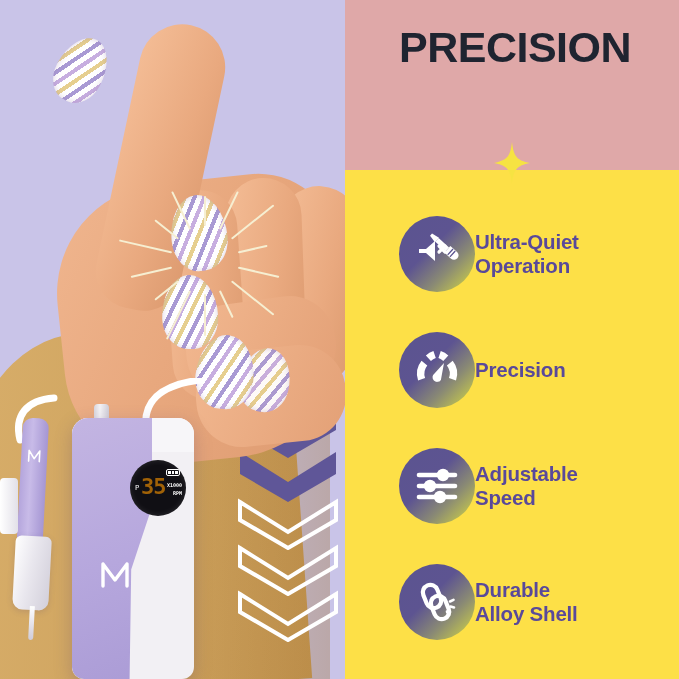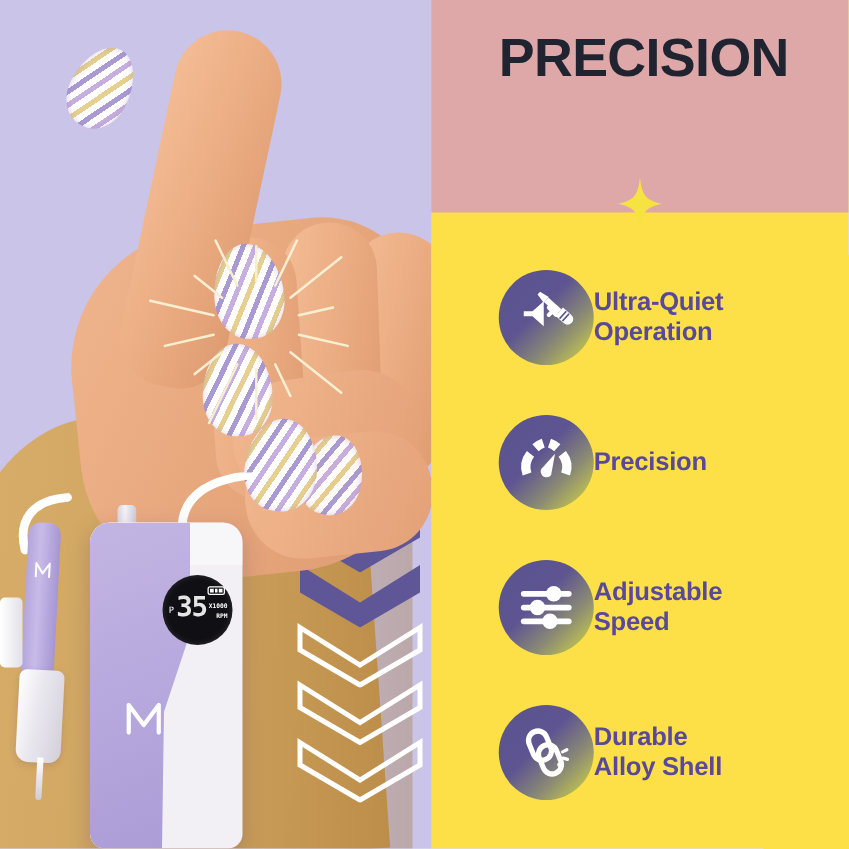--- a/index.html
+++ b/index.html
@@ -197,21 +197,21 @@
     border-radius: 50%;
     background: #100f14;
     box-shadow: inset 0 0 6px rgba(255,255,255,0.12);
   }
   .screen-value {
     position: absolute;
     left: 11px; top: 16px;
     font-family: "DejaVu Sans Mono", monospace;
     font-size: 22px;
     font-weight: bold;
-    color: #e5e5e5;
+    color: #a16207;
     letter-spacing: -1px;
     line-height: 1;
   }
   .screen-p {
     position: absolute;
     left: 5px; top: 24px;
     font-family: "DejaVu Sans Mono", monospace;
     font-size: 7px;
     color: #ffffff;
   }

